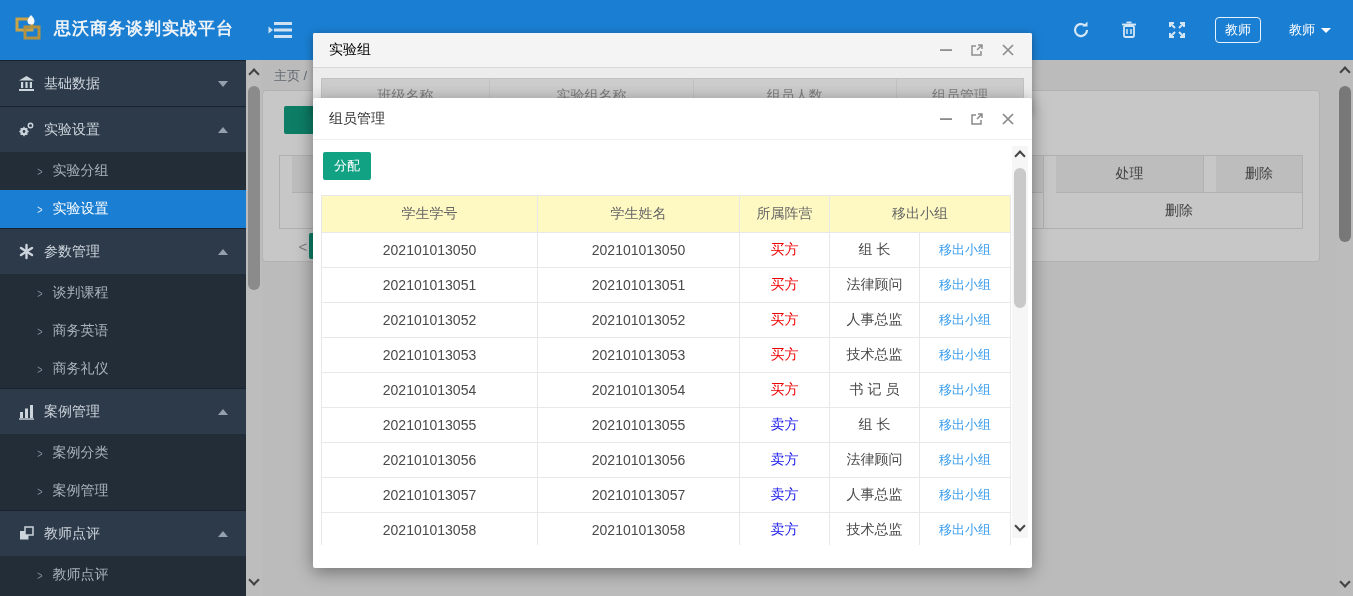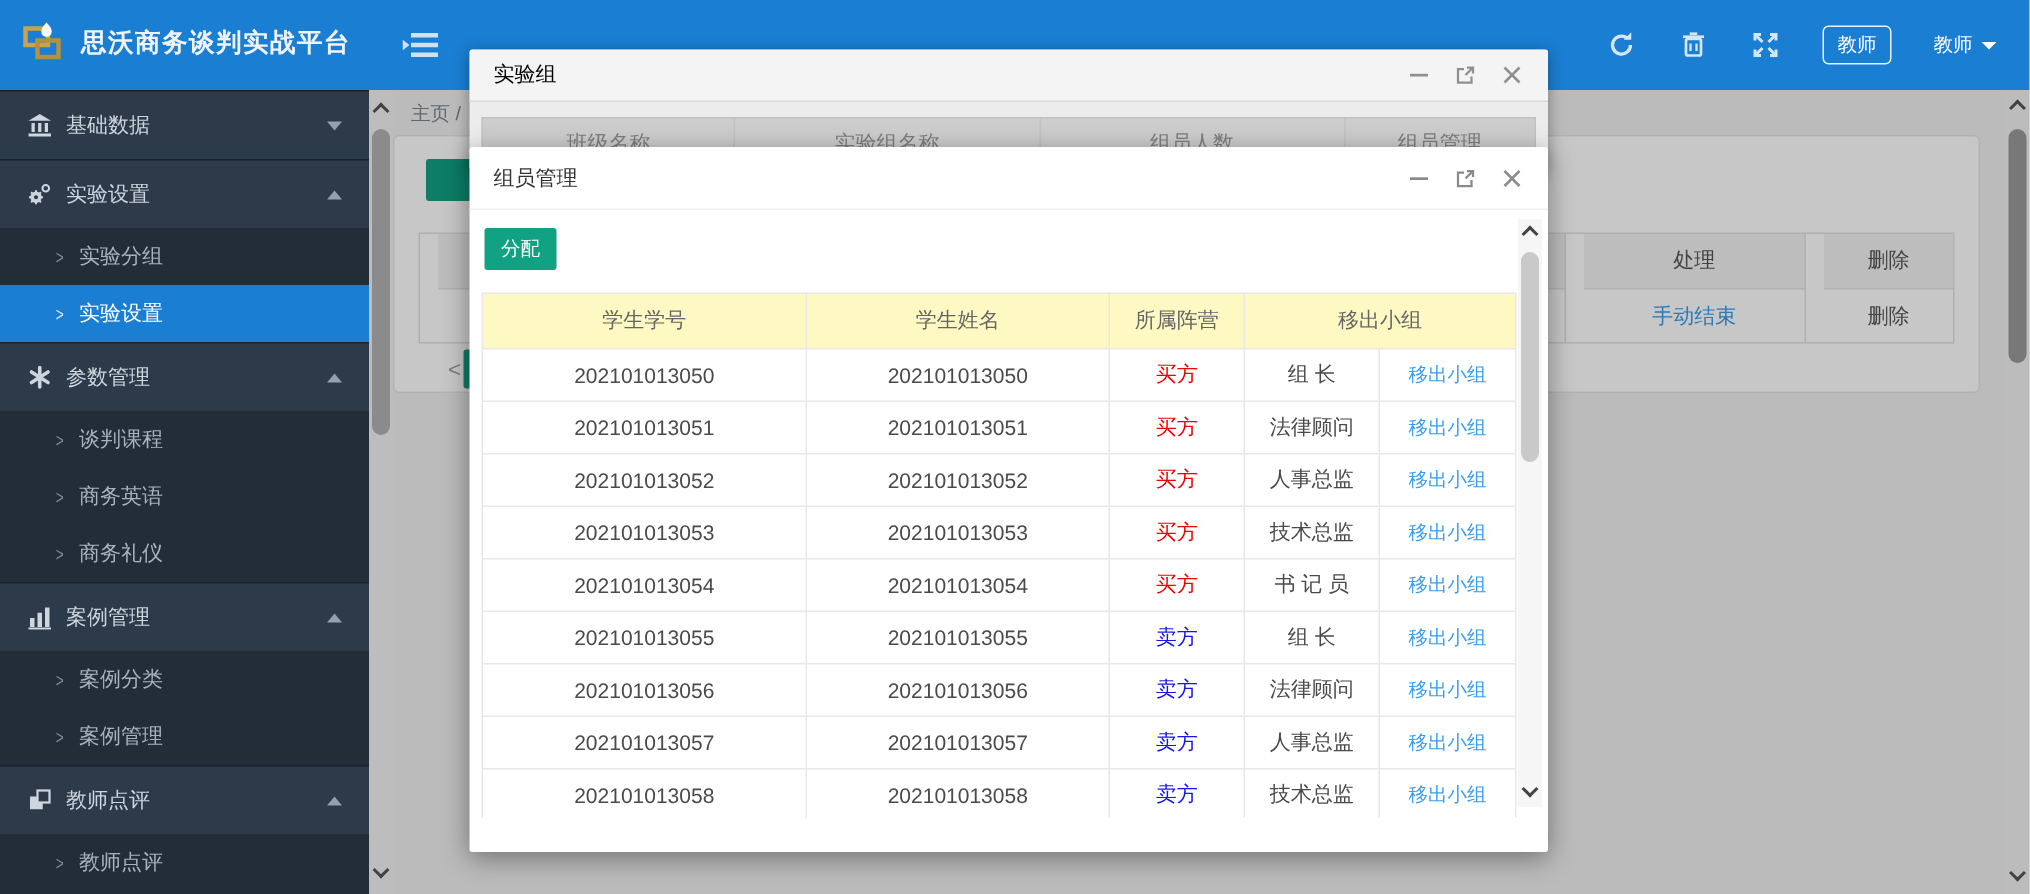--- a/index.html
+++ b/index.html
@@ -240,21 +240,20 @@
   <div class="panel">
     <button class="btn-teal add-btn">添加</button>
     <div class="bg-table">
       <div class="bg-tr">
         <div class="bg-th bgc1"></div>
         <div class="bg-th bgc2">处理</div>
         <div class="bg-th bgc3">删除</div>
       </div>
       <div class="bg-tr">
         <div class="bg-td bgc1"></div>
-        <div class="bg-td bgc2 bg-link">手动结束</div>
         <div class="bg-td bgc3">删除</div>
       </div>
     </div>
     <div class="pag-prev">&lt;</div>
     <div class="pag-page"></div>
   </div>
 
   <div class="strip right">
     <span class="chev-up" style="top:8px"></span>
     <div class="thumb" style="top:26px;height:156px;background:#9a9a9a"></div>

